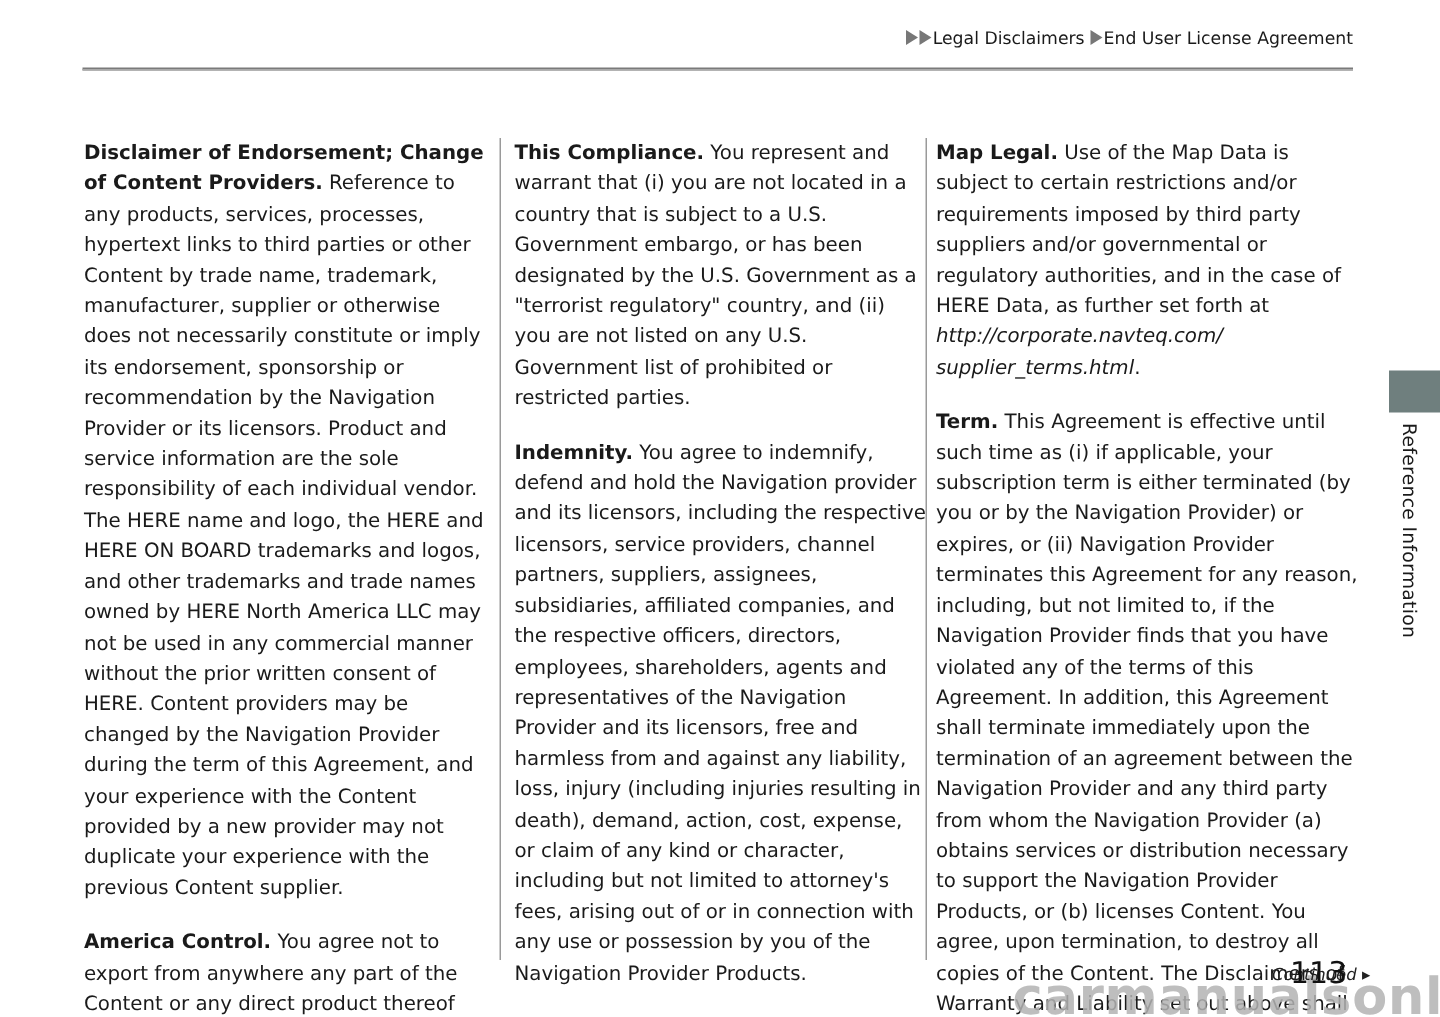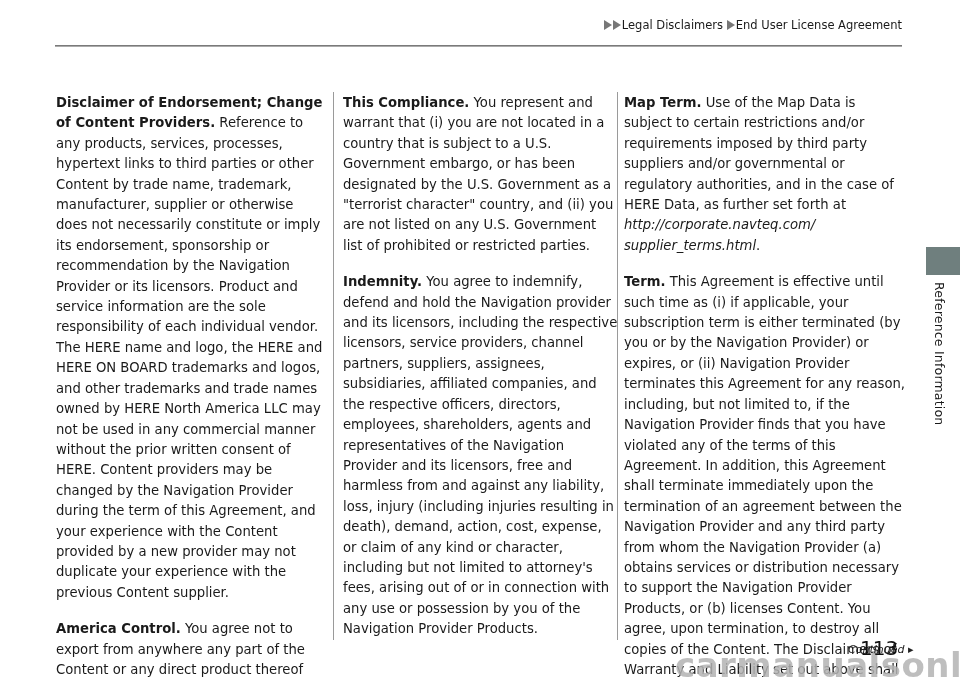--- a/index.html
+++ b/index.html
@@ -32,27 +32,27 @@
 </div>
 <div class="header-rule"></div>
 
 <div class="col col1">
   <p><b>Disclaimer of Endorsement; Change of Content Providers.</b><span> Reference to any products, services, processes, hypertext links to third parties or other Content by trade name, trademark, manufacturer, supplier or otherwise does not necessarily constitute or imply its endorsement, sponsorship or recommendation by the Navigation Provider or its licensors.  Product and service information are the sole responsibility of each individual vendor. The HERE name and logo, the HERE and HERE ON BOARD trademarks and logos, and other trademarks and trade names owned by HERE North America LLC may not be used in any commercial manner without the prior written consent of HERE. Content providers may be changed by the Navigation Provider during the term of this Agreement, and your experience with the Content provided by a new provider may not duplicate your experience with the previous Content supplier.</span></p>
   <p><b>America Control.</b><span> You agree not to export from anywhere any part of the Content or any direct product thereof except in compliance with and with all licenses and</span></p>
 </div>
 <div class="vdiv vdiv1"></div>
 
 <div class="col col2">
-  <p><b>This Compliance.</b><span> You represent and warrant that (i) you are not located in a country that is subject to a U.S. Government embargo, or has been designated by the U.S. Government as a "terrorist character" country, and (ii) you are not listed on any U.S. Government list of prohibited or restricted parties.</span></p>
+  <p><b>This Compliance.</b><span> You represent and warrant that (i) you are not located in a country that is subject to a U.S. Government embargo, or has been designated by the U.S. Government as a "terrorist regulatory" country, and (ii) you are not listed on any U.S. Government list of prohibited or restricted parties.</span></p>
   <p><b>Indemnity.</b><span> You agree to indemnify, defend and hold the Navigation provider and its licensors, including the respective licensors, service providers, channel partners, suppliers, assignees, subsidiaries, affiliated companies, and the respective officers, directors, employees, shareholders, agents and representatives of the Navigation Provider and its licensors, free and harmless from and against any liability, loss, injury (including injuries resulting in death), demand, action, cost, expense, or claim of any kind or character, including but not limited to attorney's fees, arising out of or in connection with any use or possession by you of the Navigation Provider Products.</span></p>
 </div>
 <div class="vdiv vdiv2"></div>
 
 <div class="col col3">
-  <p><b>Map Term.</b><span> Use of the Map Data is subject to certain restrictions and/or requirements imposed by third party suppliers and/or governmental or regulatory authorities, and in the case of HERE Data, as further set forth at </span><i>http://corporate.navteq.com/ supplier_terms.html</i><span>.</span></p>
+  <p><b>Map Legal.</b><span> Use of the Map Data is subject to certain restrictions and/or requirements imposed by third party suppliers and/or governmental or regulatory authorities, and in the case of HERE Data, as further set forth at </span><i>http://corporate.navteq.com/ supplier_terms.html</i><span>.</span></p>
   <p><b>Term.</b><span> This Agreement is effective until such time as (i) if applicable, your subscription term is either terminated (by you or by the Navigation Provider) or expires, or (ii) Navigation Provider terminates this Agreement for any reason, including, but not limited to, if the Navigation Provider finds that you have violated any of the terms of this Agreement.  In addition, this Agreement shall terminate immediately upon the termination of an agreement between the Navigation Provider and any third party from whom the Navigation Provider (a) obtains services or distribution necessary to support the Navigation Provider Products, or (b) licenses Content. You agree, upon termination, to destroy all copies of the Content.  The Disclaimers of Warranty and Liability set out above shall continue in force even after any termination.</span></p>
 </div>
 
 <div class="side-tab"></div>
 <div class="side-label">Reference Information</div>
 
 <div class="watermark">carmanualsonline.info</div>
 <div class="footer-cont"><span>Continued</span><span class="arrow-small"> ▸</span></div>
 <div class="page-num">113</div>
 

